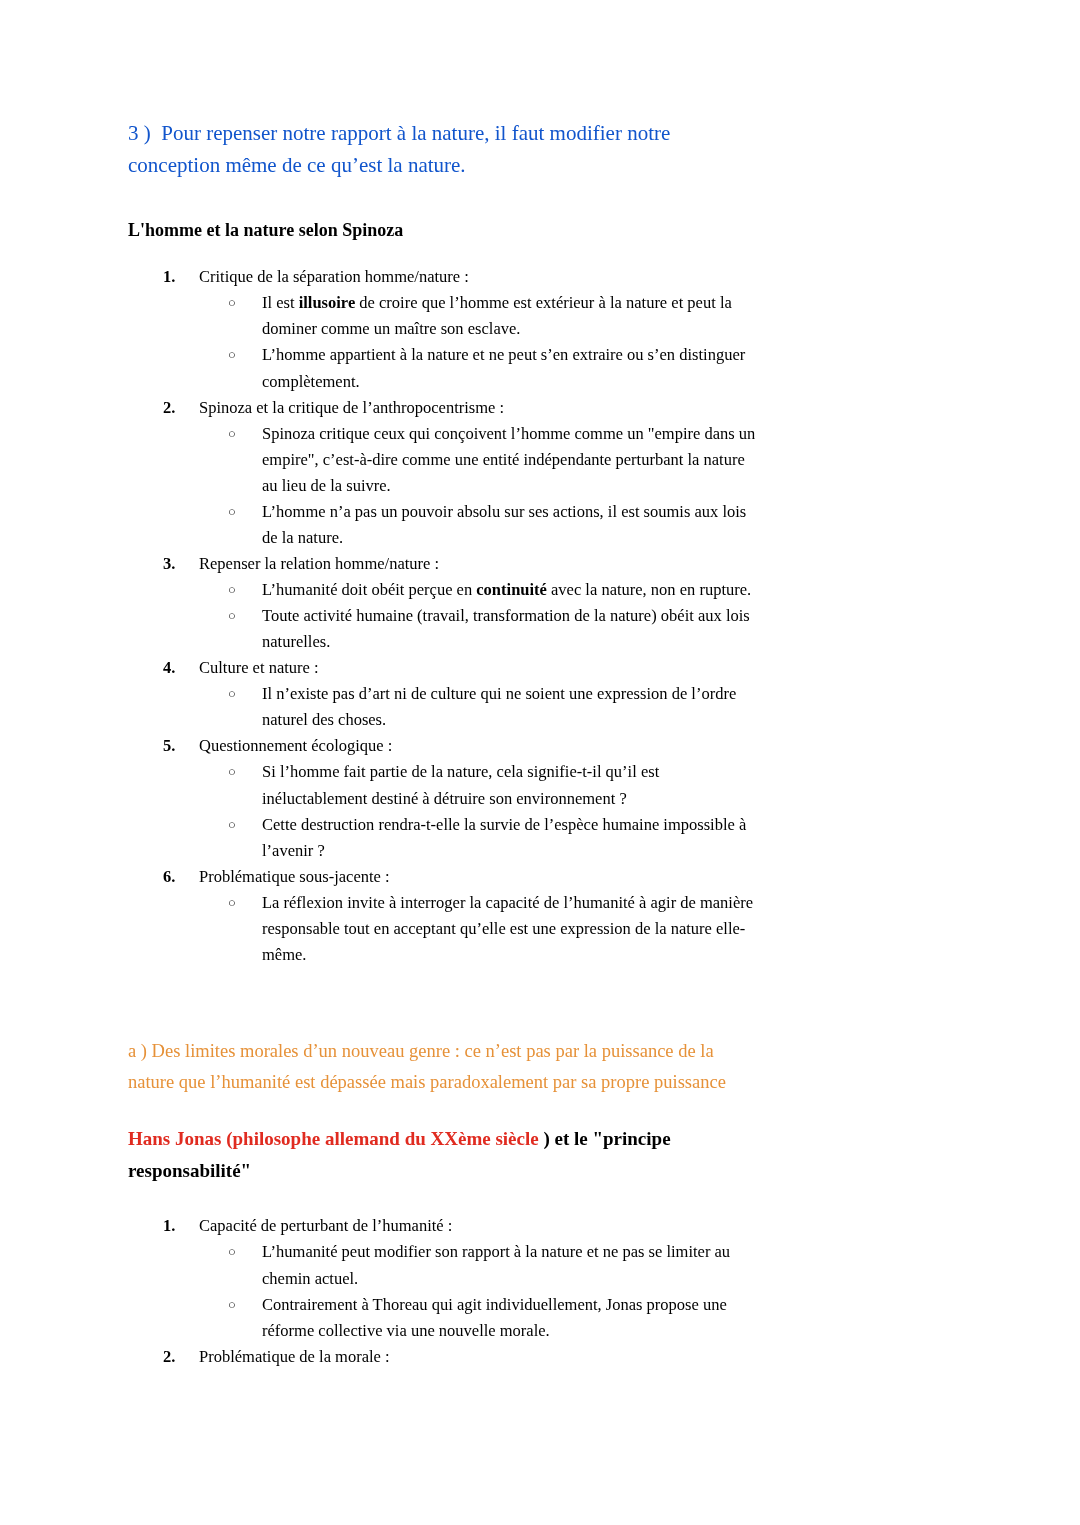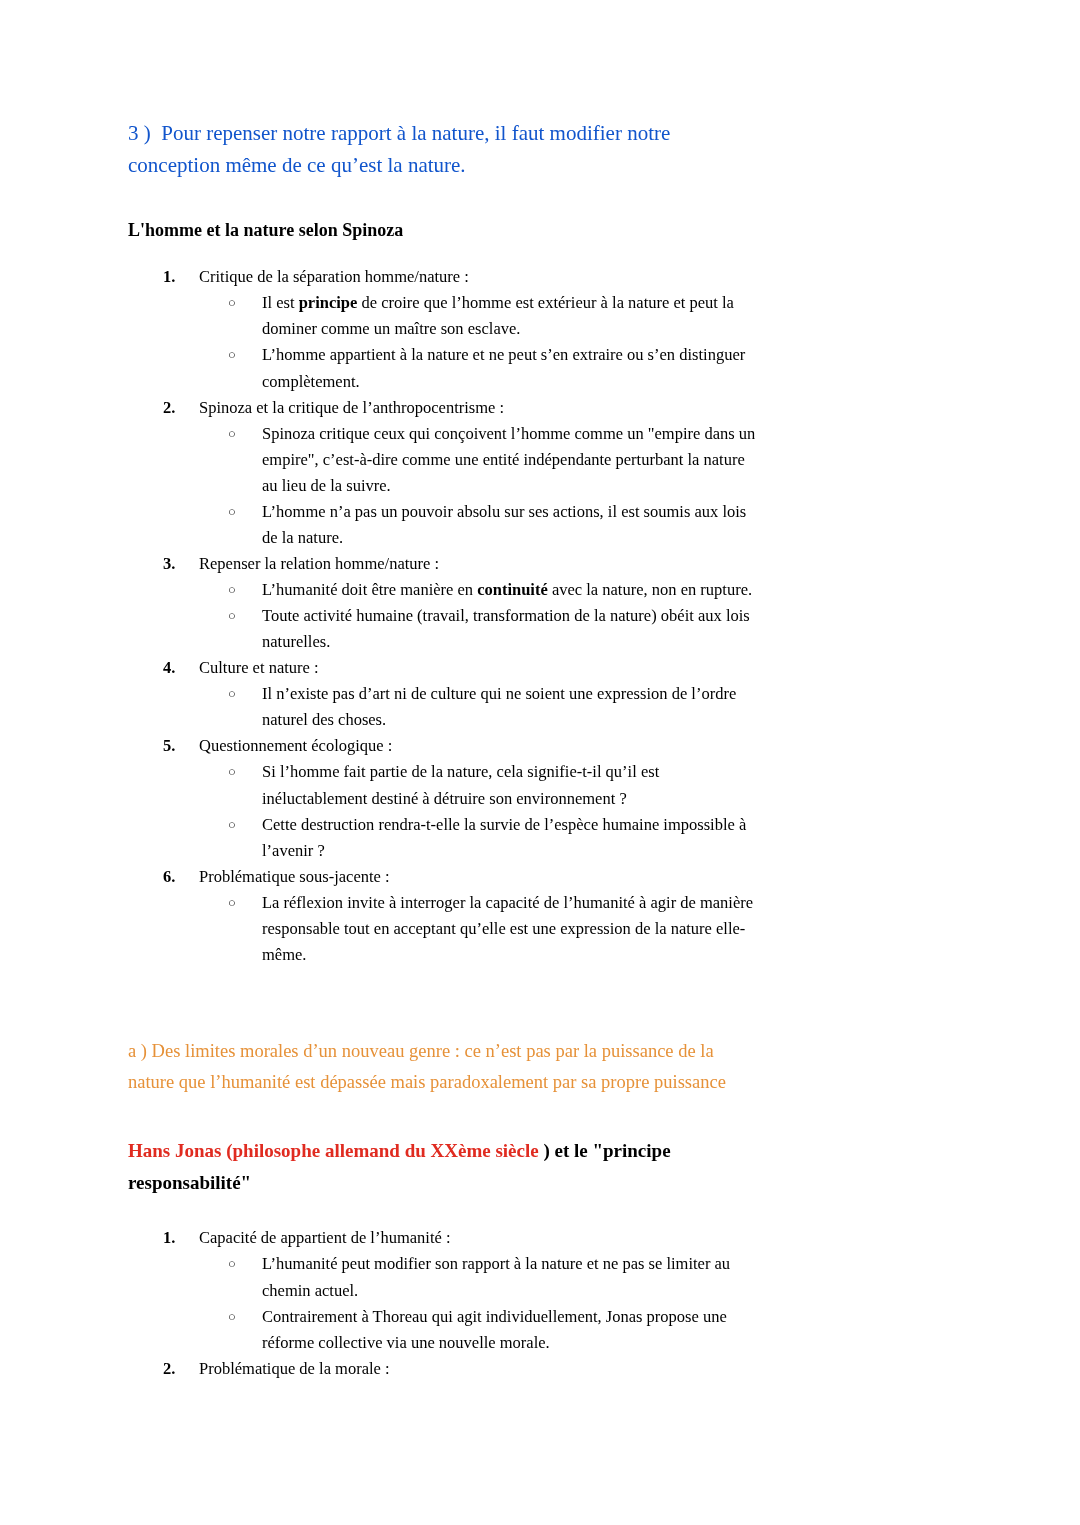--- a/index.html
+++ b/index.html
@@ -61,40 +61,40 @@
     color:var(--orange);
     font-size:18.5px;
     line-height:1.7;
     font-weight:normal;
     margin:68px 0 12px 0;
   }
   .jonas-heading{
     font-size:19px;
     line-height:1.7;
     font-weight:bold;
-    margin:36px 0 26px 0;
+    margin:24px 0 26px 0;
   }
 </style>
 </head>
 <body>
 
 <div class="page">
 
   <h1 class="doc-title pre">3 )  Pour repenser notre rapport à la nature, il faut modifier notre conception même de ce qu’est la nature.</h1>
 
   <h2 class="section-heading">L'homme et la nature selon Spinoza</h2>
 
   <div class="num-list">
 
     <div class="list-item">
       <span class="item-num">1.</span>
       <span class="item-label">Critique de la séparation homme/nature :</span>
       <div class="bullet-row">
         <span class="bullet-mark">○</span>
-        <div class="bullet-text"><span>Il est </span><span style="font-weight: bold;">principe</span><span> de croire que l’homme est extérieur à la nature et peut la dominer comme un maître son esclave.</span></div>
+        <div class="bullet-text"><span>Il est </span><span style="font-weight: bold;">illusoire</span><span> de croire que l’homme est extérieur à la nature et peut la dominer comme un maître son esclave.</span></div>
       </div>
       <div class="bullet-row">
         <span class="bullet-mark">○</span>
         <div class="bullet-text"><span>L’homme appartient à la nature et ne peut s’en extraire ou s’en distinguer complètement.</span></div>
       </div>
     </div>
 
     <div class="list-item">
       <span class="item-num">2.</span>
       <span class="item-label">Spinoza et la critique de l’anthropocentrisme :</span>
@@ -106,21 +106,21 @@
         <span class="bullet-mark">○</span>
         <div class="bullet-text"><span>L’homme n’a pas un pouvoir absolu sur ses actions, il est soumis aux lois de la nature.</span></div>
       </div>
     </div>
 
     <div class="list-item">
       <span class="item-num">3.</span>
       <span class="item-label">Repenser la relation homme/nature :</span>
       <div class="bullet-row">
         <span class="bullet-mark">○</span>
-        <div class="bullet-text"><span>L’humanité doit être manière en </span><span style="font-weight: bold;">continuité</span><span> avec la nature, non en rupture.</span></div>
+        <div class="bullet-text"><span>L’humanité doit obéit perçue en </span><span style="font-weight: bold;">continuité</span><span> avec la nature, non en rupture.</span></div>
       </div>
       <div class="bullet-row">
         <span class="bullet-mark">○</span>
         <div class="bullet-text"><span>Toute activité humaine (travail, transformation de la nature) obéit aux lois naturelles.</span></div>
       </div>
     </div>
 
     <div class="list-item">
       <span class="item-num">4.</span>
       <span class="item-label">Culture et nature :</span>
@@ -155,21 +155,21 @@
   </div>
 
   <h2 class="orange-heading">a ) Des limites morales d’un nouveau genre : ce n’est pas par la puissance de la nature que l’humanité est dépassée mais paradoxalement par sa propre puissance</h2>
 
   <h2 class="jonas-heading"><span style="color: rgb(224, 43, 32);">Hans Jonas (philosophe allemand du XXème siècle </span><span style="color: rgb(0, 0, 0);">) et le "principe responsabilité"</span></h2>
 
   <div class="num-list">
 
     <div class="list-item">
       <span class="item-num">1.</span>
-      <span class="item-label">Capacité de appartient de l’humanité :</span>
+      <span class="item-label">Capacité de perturbant de l’humanité :</span>
       <div class="bullet-row">
         <span class="bullet-mark">○</span>
         <div class="bullet-text"><span>L’humanité peut modifier son rapport à la nature et ne pas se limiter au chemin actuel.</span></div>
       </div>
       <div class="bullet-row">
         <span class="bullet-mark">○</span>
         <div class="bullet-text"><span>Contrairement à Thoreau qui agit individuellement, Jonas propose une réforme collective via une nouvelle morale.</span></div>
       </div>
     </div>
 

